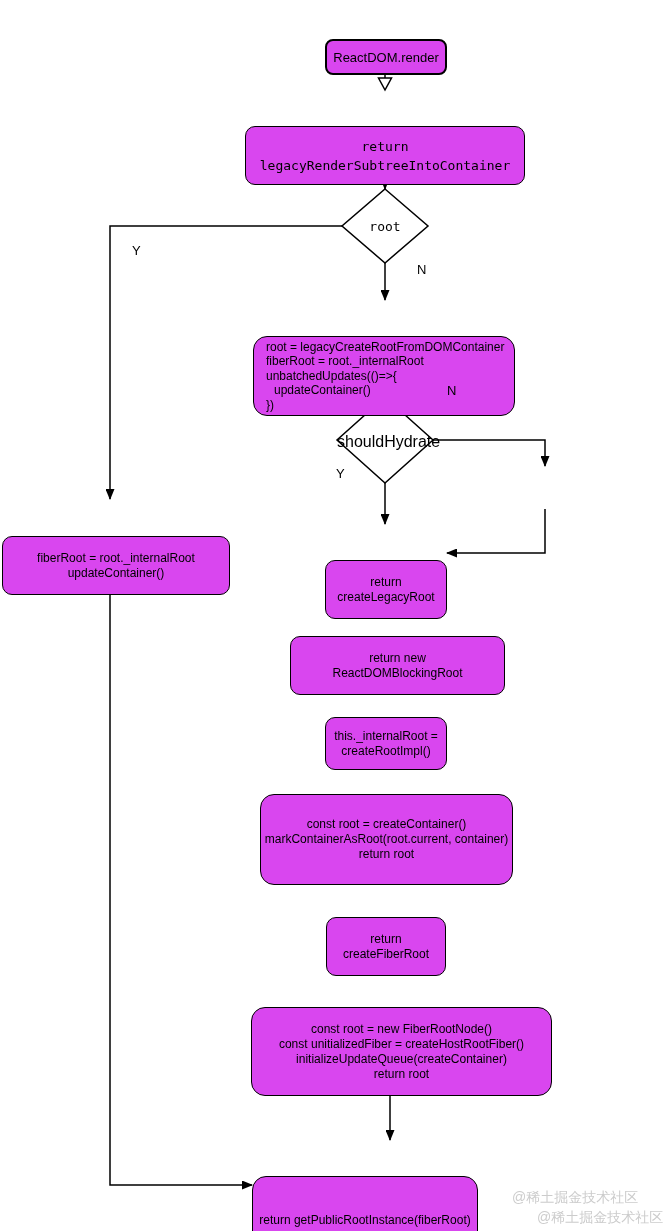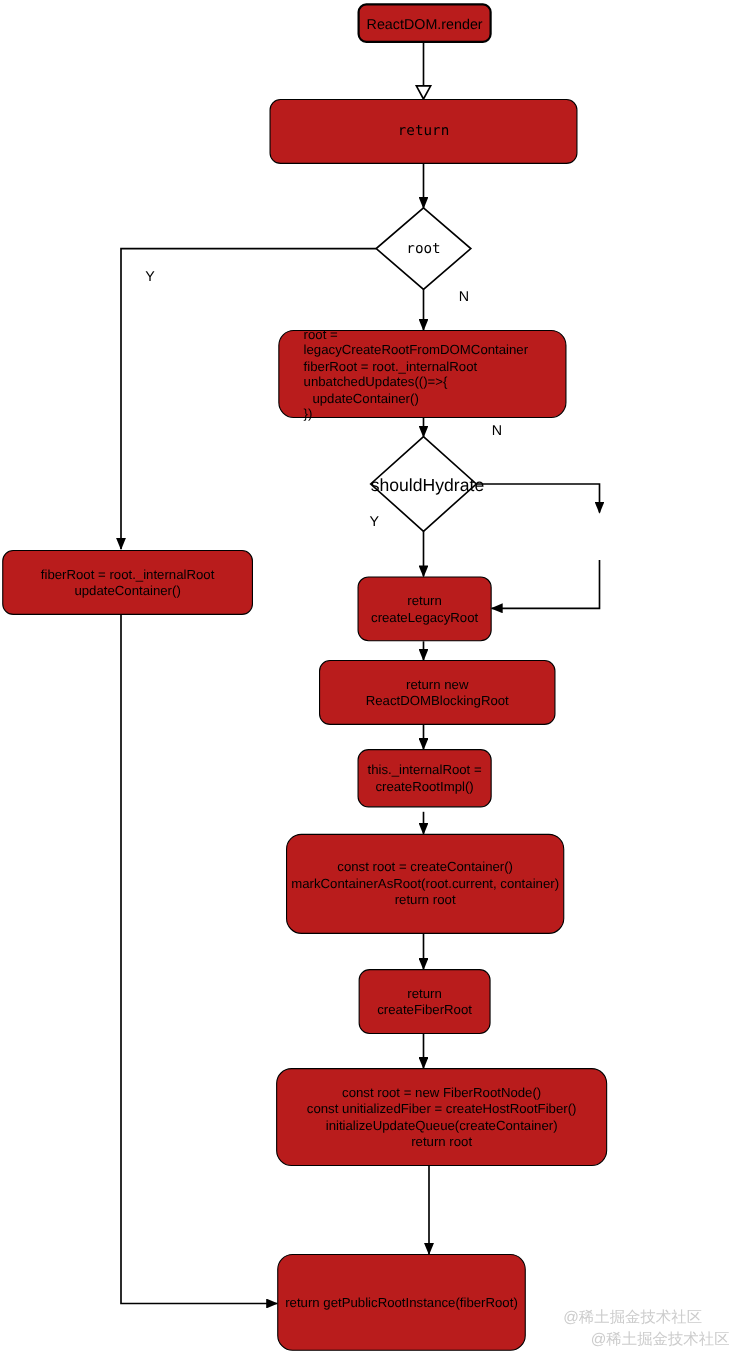--- a/index.html
+++ b/index.html
@@ -17,37 +17,38 @@
   }
   svg.connectors {
     position: absolute;
     left: 0; top: 0;
     width: 666px; height: 1231px;
     z-index: 1;
   }
   .node {
     position: absolute;
     box-sizing: border-box;
-    background: #b91c1c;
+    background: #d946ef;
     border: 1.5px solid #000000;
     border-radius: 10px;
     display: flex;
     flex-direction: column;
     align-items: center;
     justify-content: center;
     text-align: center;
     font-size: 12px;
     line-height: 15px;
     color: #000000;
     z-index: 2;
+    margin-top: 36px;
   }
   .node span { display: block; }
   #n-reactdom    { left: 325px; top: 3px;    width: 122px; height: 36px; border-width: 2px; font-size: 13px; border-radius: 8px; }
   #n-legacy-sub  { left: 245px; top: 90px;   width: 280px; height: 59px; font-family: "DejaVu Sans Mono", monospace; font-size: 13px; line-height: 19px; }
-  #n-unbatched   { left: 253px; top: 300px;  width: 262px; height: 80px; border-radius: 14px; align-items: flex-start; text-align: left; padding: 2px 6px 2px 22px; line-height: 14.5px; }
+  #n-unbatched   { left: 253px; top: 300px;  width: 262px; height: 80px; border-radius: 14px; align-items: flex-start; text-align: left; padding: 2px 6px 2px 12px; line-height: 14.5px; }
   #n-unbatched .indent { padding-left: 8px; }
   #n-removechild { left: 421px; top: 466px;  width: 243px; height: 43px; }
   #n-legacyroot  { left: 325px; top: 524px;  width: 122px; height: 59px; }
   #n-fiberupdate { left: 2px;   top: 500px;  width: 228px; height: 59px; }
   #n-blocking    { left: 290px; top: 600px;  width: 215px; height: 59px; }
   #n-internal    { left: 325px; top: 681px;  width: 122px; height: 53px; }
   #n-container   { left: 260px; top: 758px;  width: 253px; height: 91px; border-radius: 14px; }
   #n-createfiber { left: 326px; top: 881px;  width: 120px; height: 59px; }
   #n-fibernode   { left: 251px; top: 971px;  width: 301px; height: 89px; border-radius: 14px; }
   #n-publicroot  { left: 252px; top: 1140px; width: 226px; height: 88px; border-radius: 14px; }
@@ -129,20 +130,21 @@
 
     <path d="M110,559 L110,1185 L252,1185" fill="none" stroke="#000000" stroke-width="1.5" marker-end="url(#arrow)"></path>
   </svg>
 
   <div class="node" id="n-reactdom">
     <span>ReactDOM.render</span>
   </div>
 
   <div class="node" id="n-legacy-sub">
     <span>return</span>
+    <span>legacyRenderSubtreeIntoContainer</span>
   </div>
 
   <div class="node" id="n-unbatched">
     <span>root = legacyCreateRootFromDOMContainer</span>
     <span>fiberRoot = root._internalRoot</span>
     <span>unbatchedUpdates(()=&gt;{</span>
     <span class="indent">updateContainer()</span>
     <span>})</span>
   </div>
 

